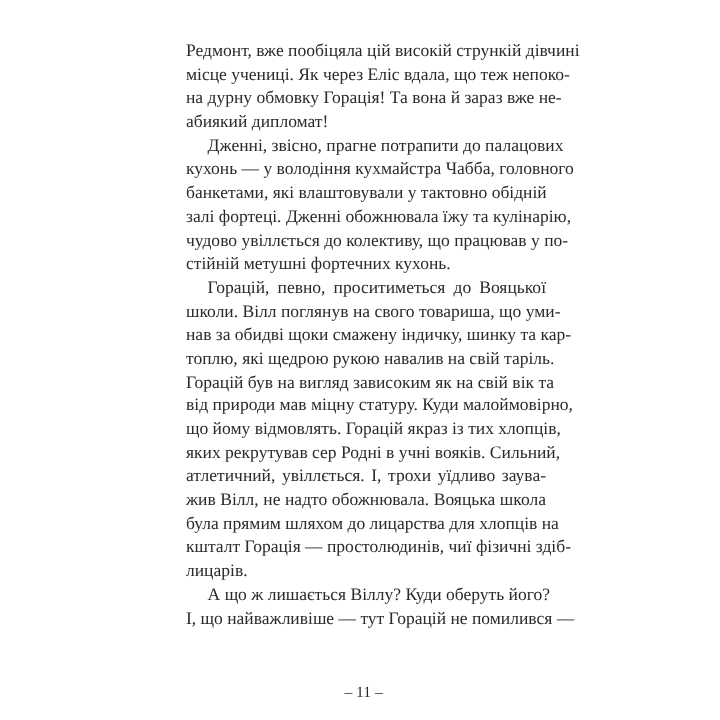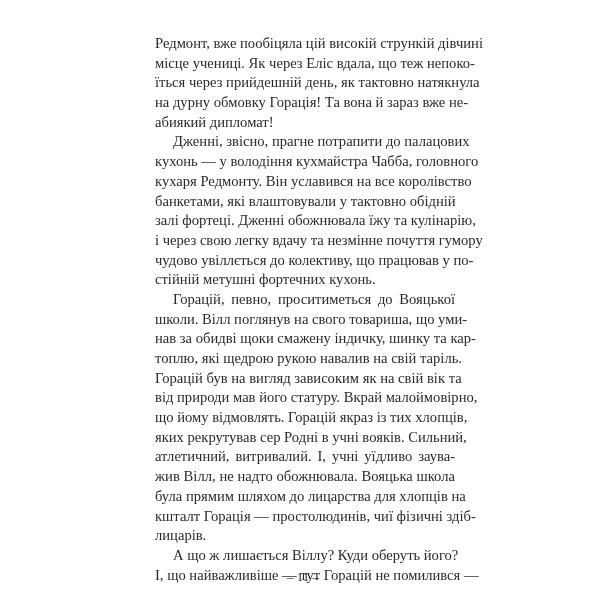--- a/index.html
+++ b/index.html
@@ -54,46 +54,43 @@
   </style>
 </head>
 <body>
 
 <div class="page">
   <div class="text-block">
 
     <div>
       <span class="line">Редмонт, вже пообіцяла цій високій стрункій дівчині</span>
       <span class="line">місце учениці. Як через Еліс вдала, що теж непоко-</span>
-      <span class="line">їться через прийдешній день, як тактовно натякнула</span>
       <span class="line">на дурну обмовку Горація! Та вона й зараз вже не-</span>
       <span class="line last">абиякий дипломат!</span>
     </div>
 
     <div>
       <span class="line indent">Дженні, звісно, прагне потрапити до палацових</span>
       <span class="line">кухонь — у володіння кухмайстра Чабба, головного</span>
-      <span class="line">кухаря Редмонту. Він уславився на все королівство</span>
       <span class="line">банкетами, які влаштовували у тактовно обідній</span>
       <span class="line">залі фортеці. Дженні обожнювала їжу та кулінарію,</span>
-      <span class="line">і через свою легку вдачу та незмінне почуття гумору</span>
       <span class="line">чудово увіллється до колективу, що працював у по-</span>
       <span class="line last">стійній метушні фортечних кухонь.</span>
     </div>
 
     <div>
       <span class="line indent">Горацій, певно, проситиметься до Вояцької</span>
       <span class="line">школи. Вілл поглянув на свого товариша, що уми-</span>
       <span class="line">нав за обидві щоки смажену індичку, шинку та кар-</span>
       <span class="line">топлю, які щедрою рукою навалив на свій таріль.</span>
       <span class="line">Горацій був на вигляд зависоким як на свій вік та</span>
-      <span class="line">від природи мав його статуру. Вкрай малоймовірно,</span>
+      <span class="line">від природи мав міцну статуру. Куди малоймовірно,</span>
       <span class="line">що йому відмовлять. Горацій якраз із тих хлопців,</span>
       <span class="line">яких рекрутував сер Родні в учні вояків. Сильний,</span>
-      <span class="line">атлетичний, витривалий. І, учні уїдливо заува-</span>
+      <span class="line">атлетичний, увіллється. І, трохи уїдливо заува-</span>
       <span class="line">жив Вілл, не надто обожнювала. Вояцька школа</span>
       <span class="line">була прямим шляхом до лицарства для хлопців на</span>
       <span class="line">кшталт Горація — простолюдинів, чиї фізичні здіб-</span>
       <span class="line last">лицарів.</span>
     </div>
 
     <div>
       <span class="line indent">А що ж лишається Віллу? Куди оберуть його?</span>
       <span class="line">І, що найважливіше — тут Горацій не помилився —</span>
 

